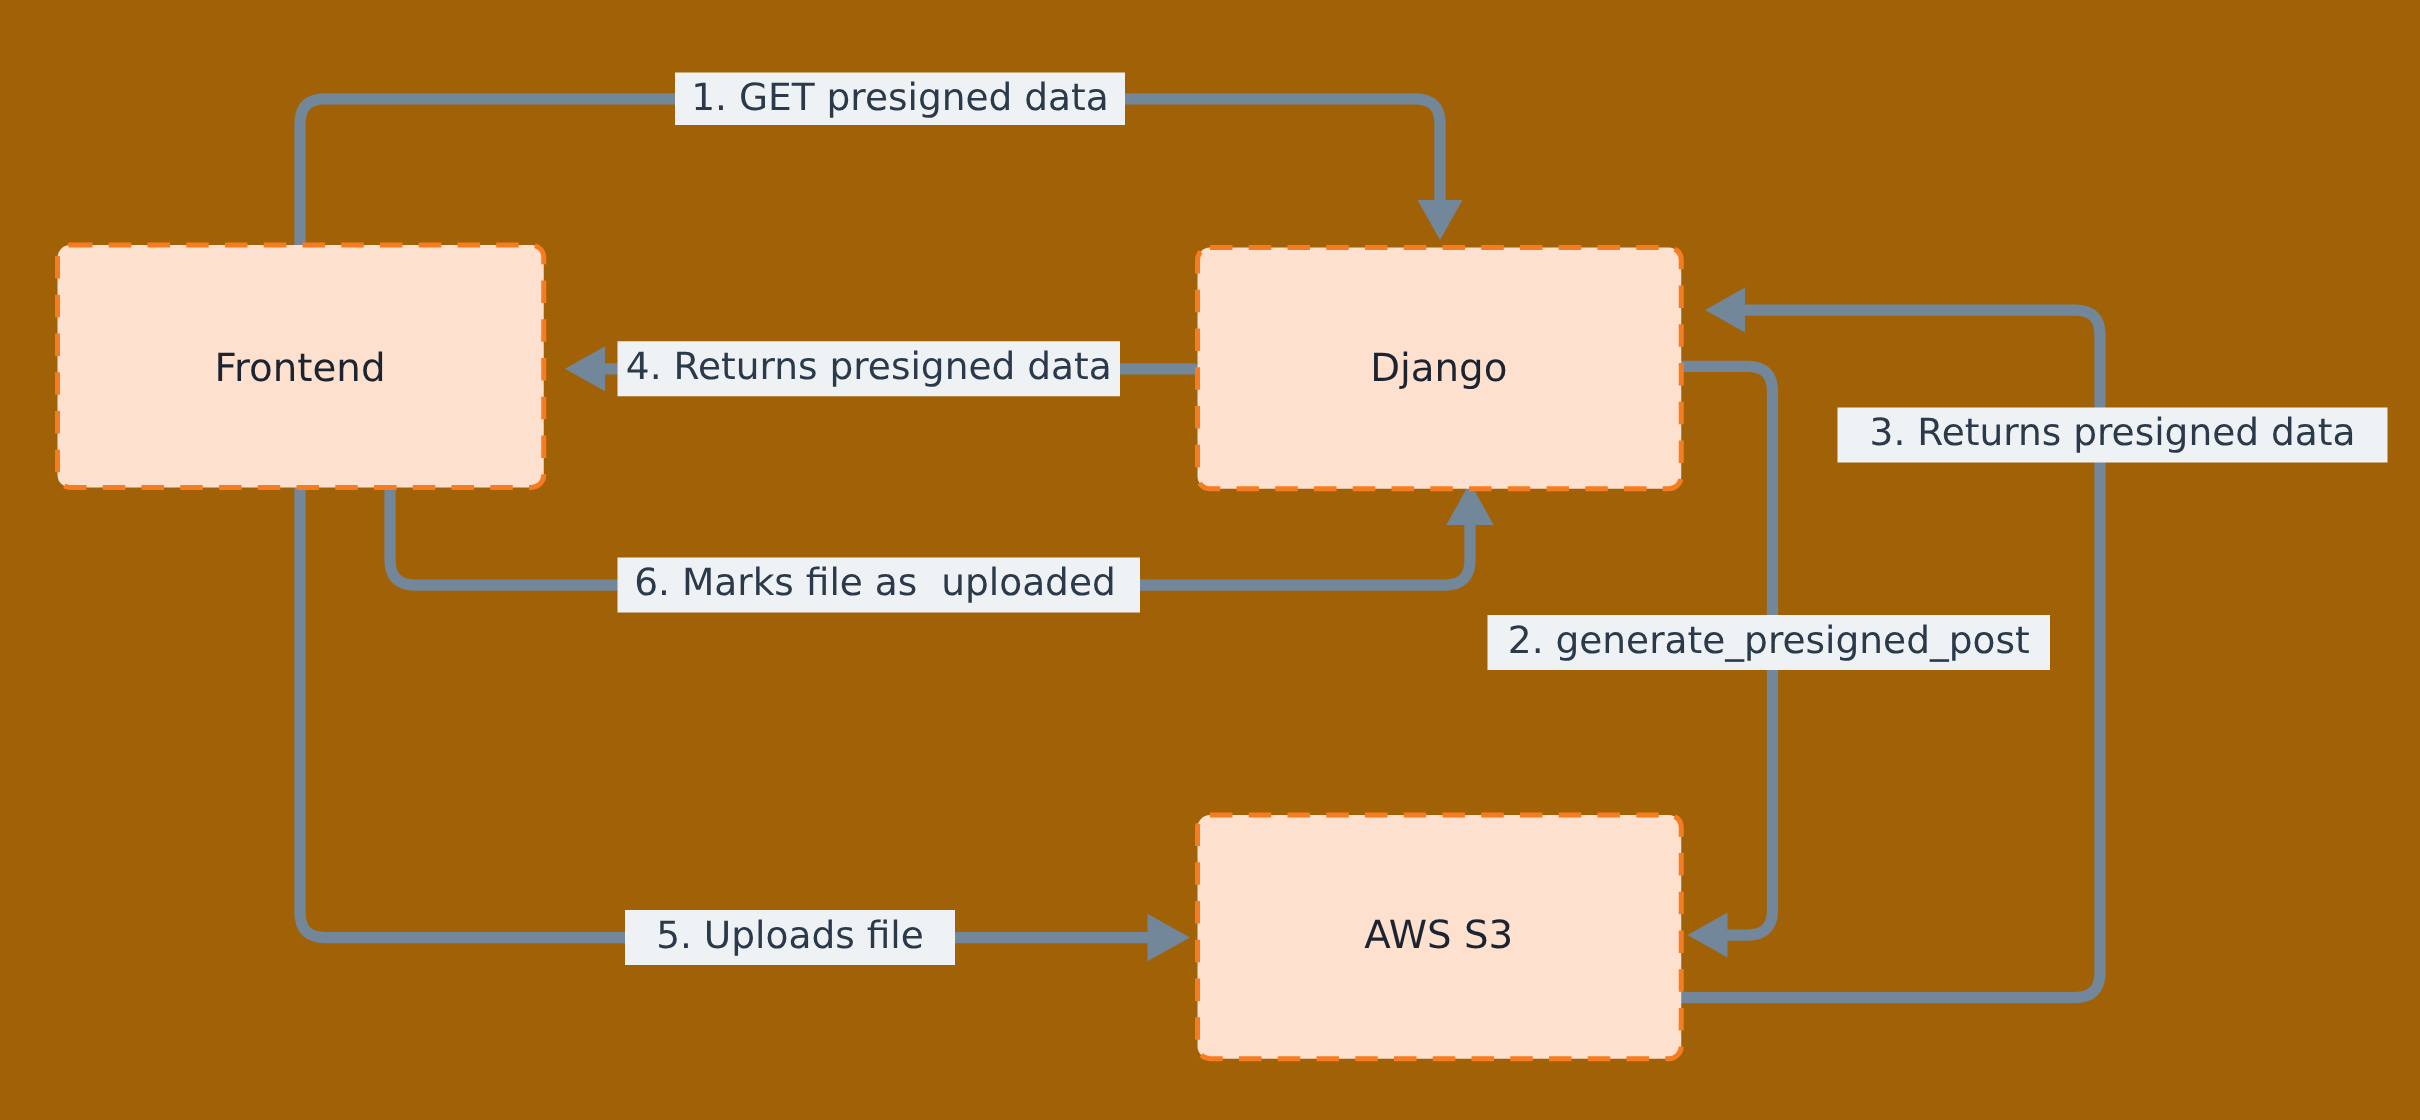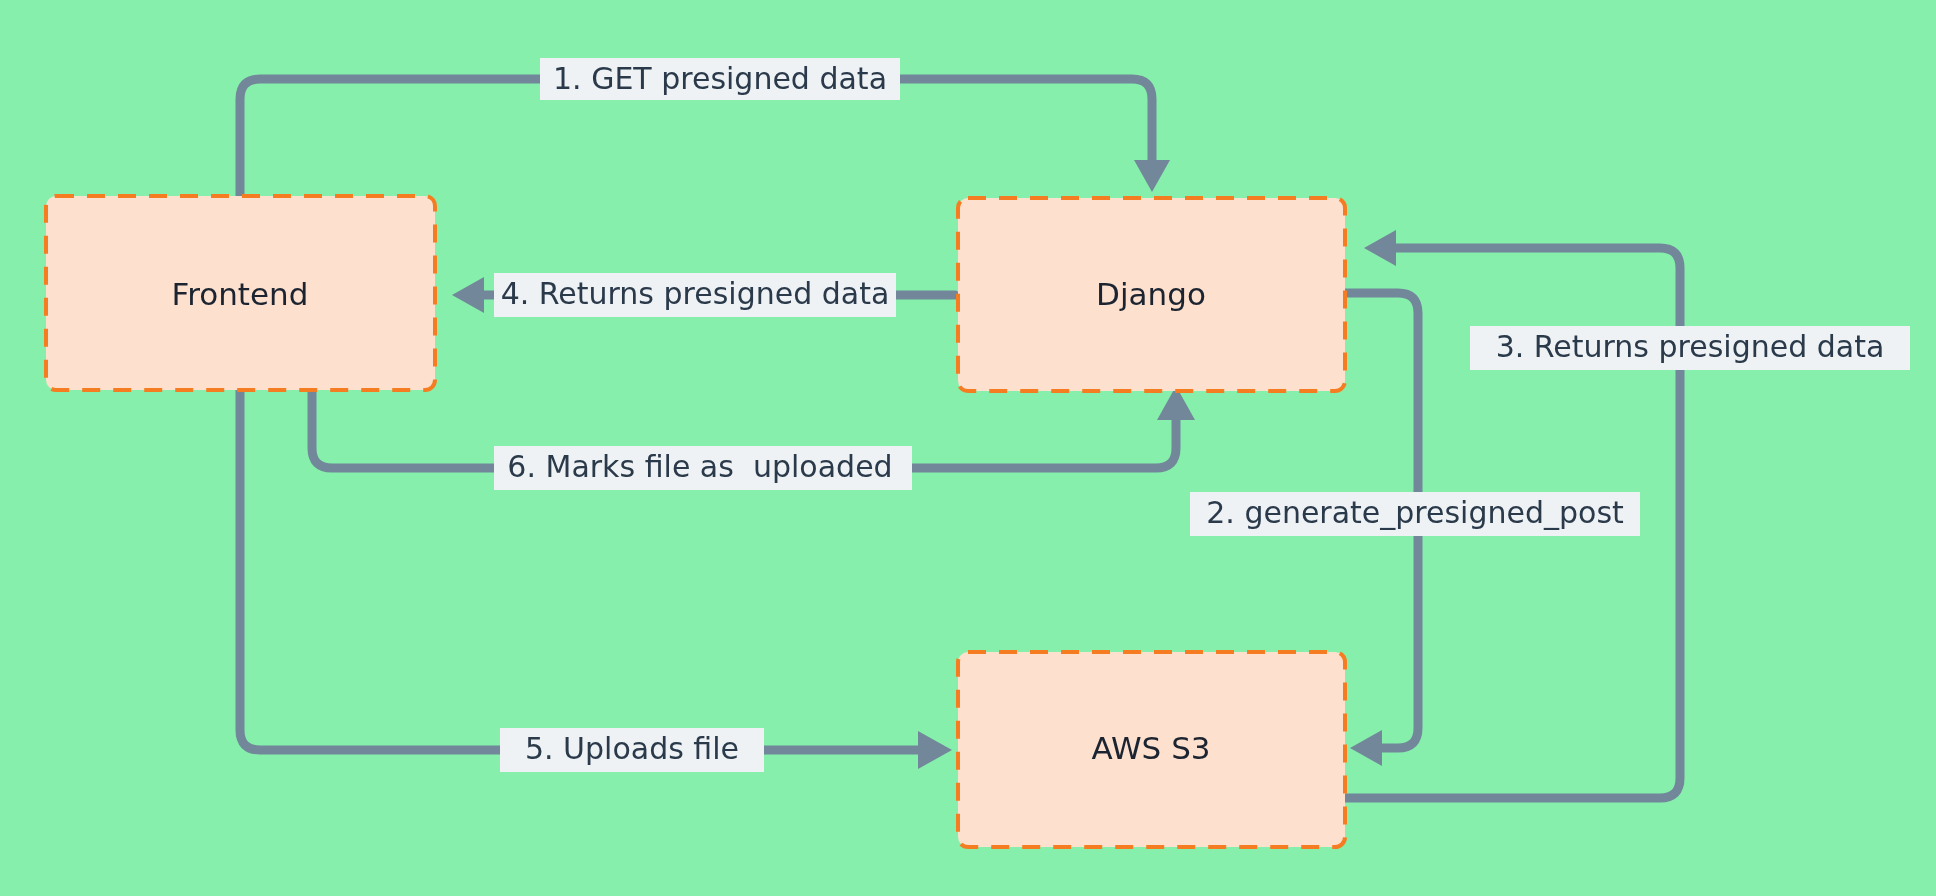--- a/index.html
+++ b/index.html
@@ -11,21 +11,21 @@
   body {
     width: 1936px;
     height: 896px;
     overflow: hidden;
     font-family: "DejaVu Sans", "Liberation Sans", sans-serif;
   }
   #diagram-root {
     position: relative;
     width: 1936px;
     height: 896px;
-    background: #86efac;
+    background: #a16207;
   }
   svg#flow-svg {
     position: absolute;
     left: 0;
     top: 0;
     width: 1936px;
     height: 896px;
     display: block;
   }
   .node-rect {

